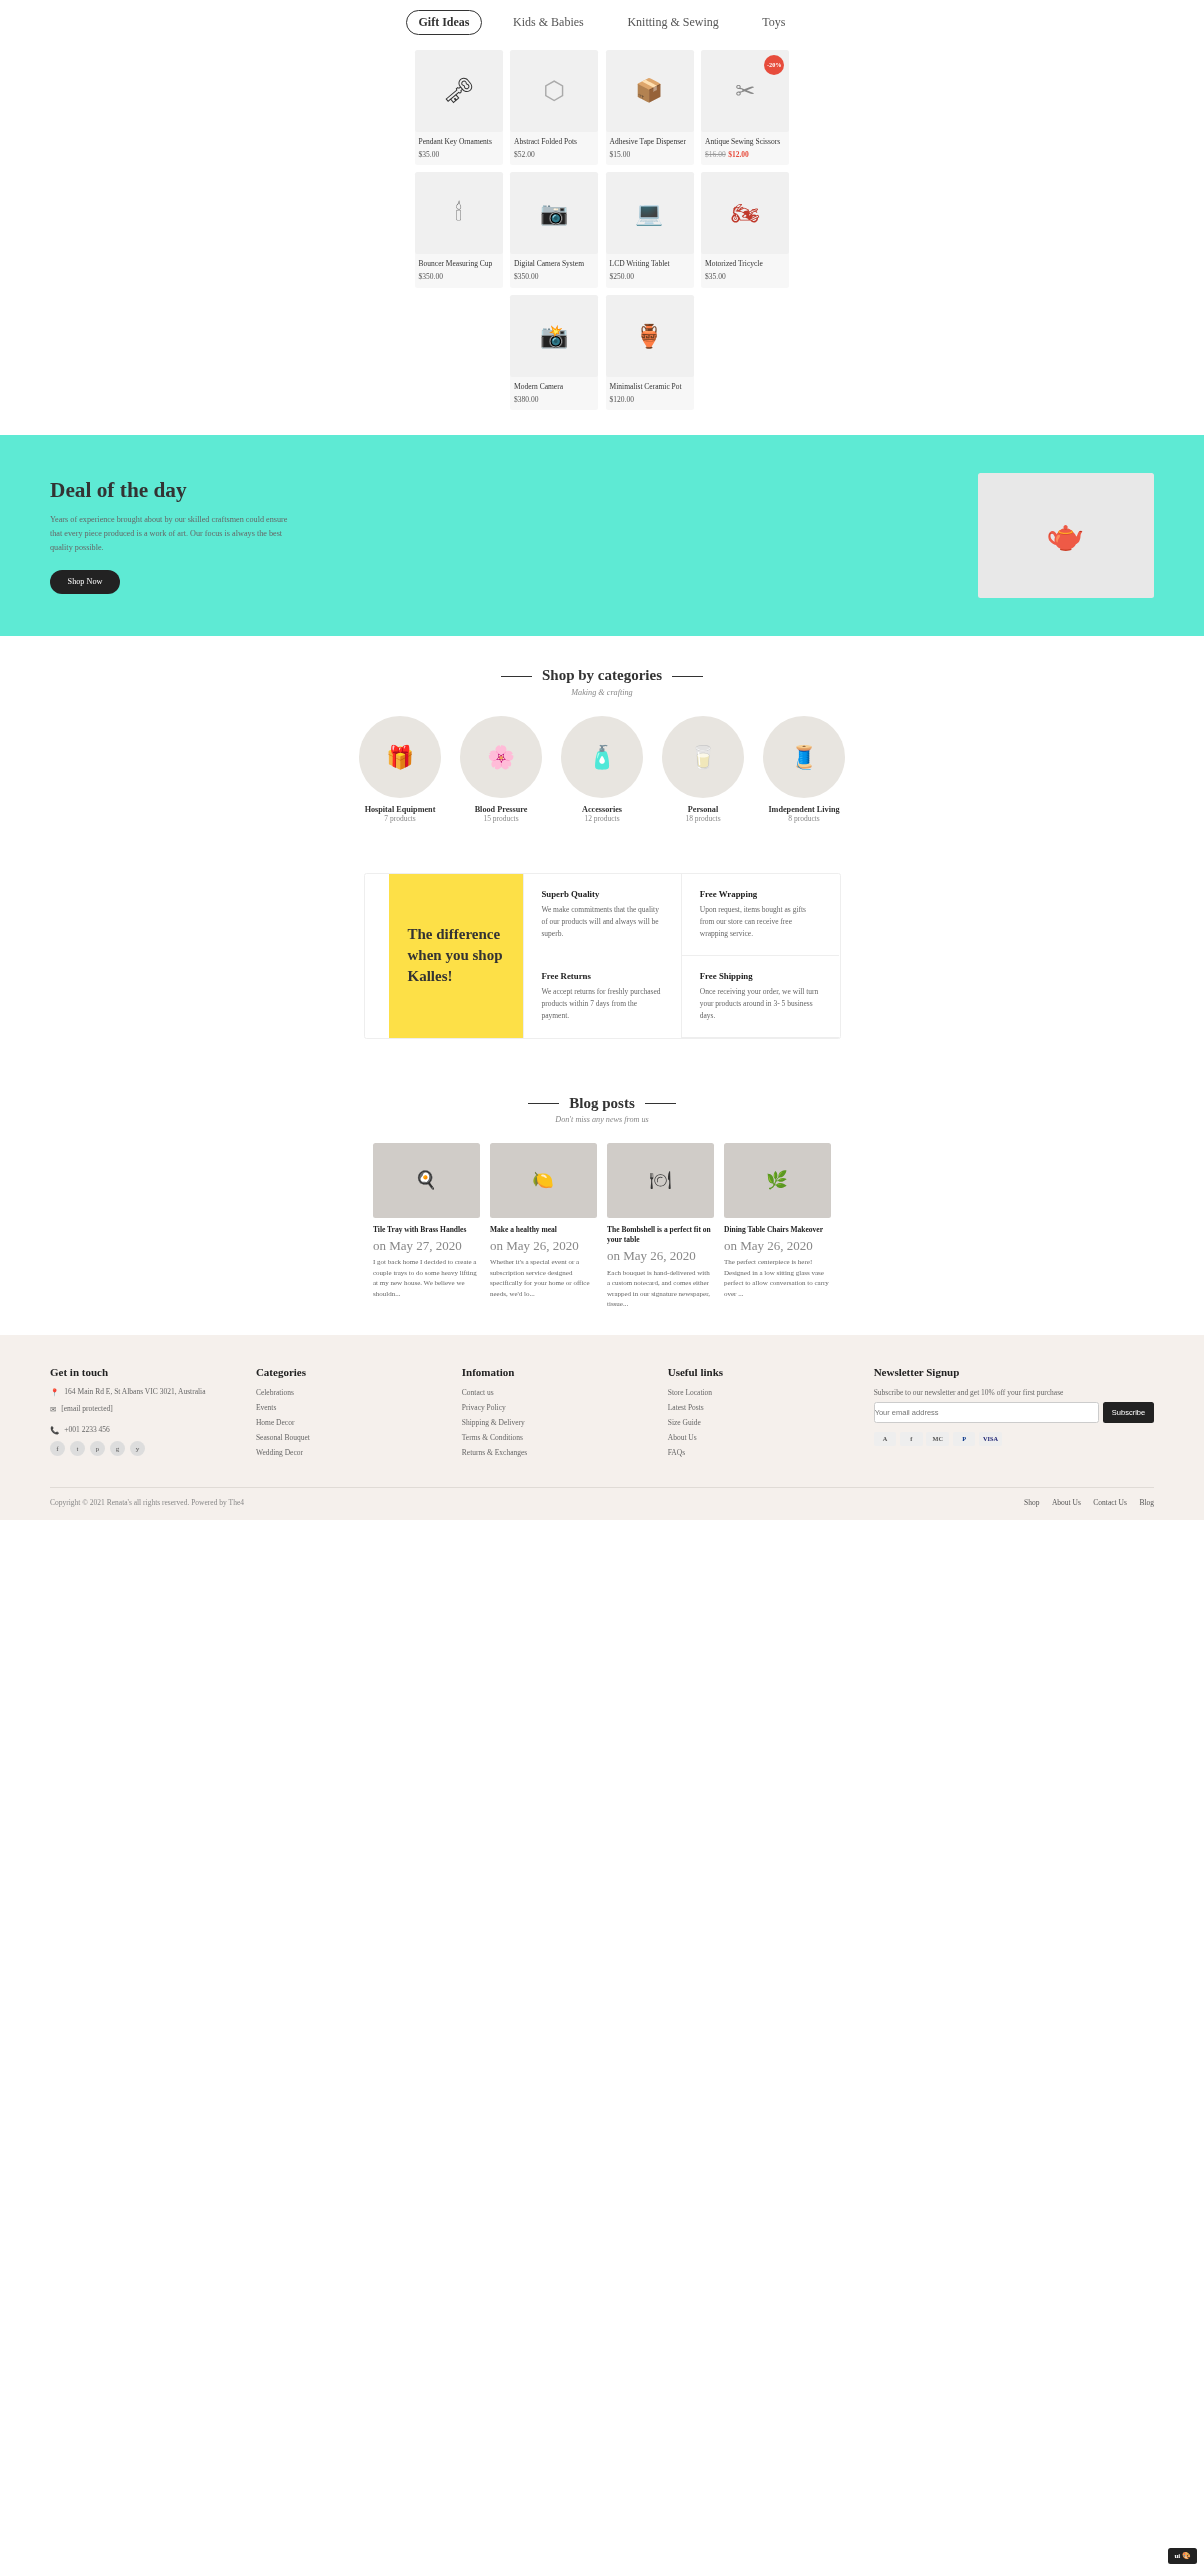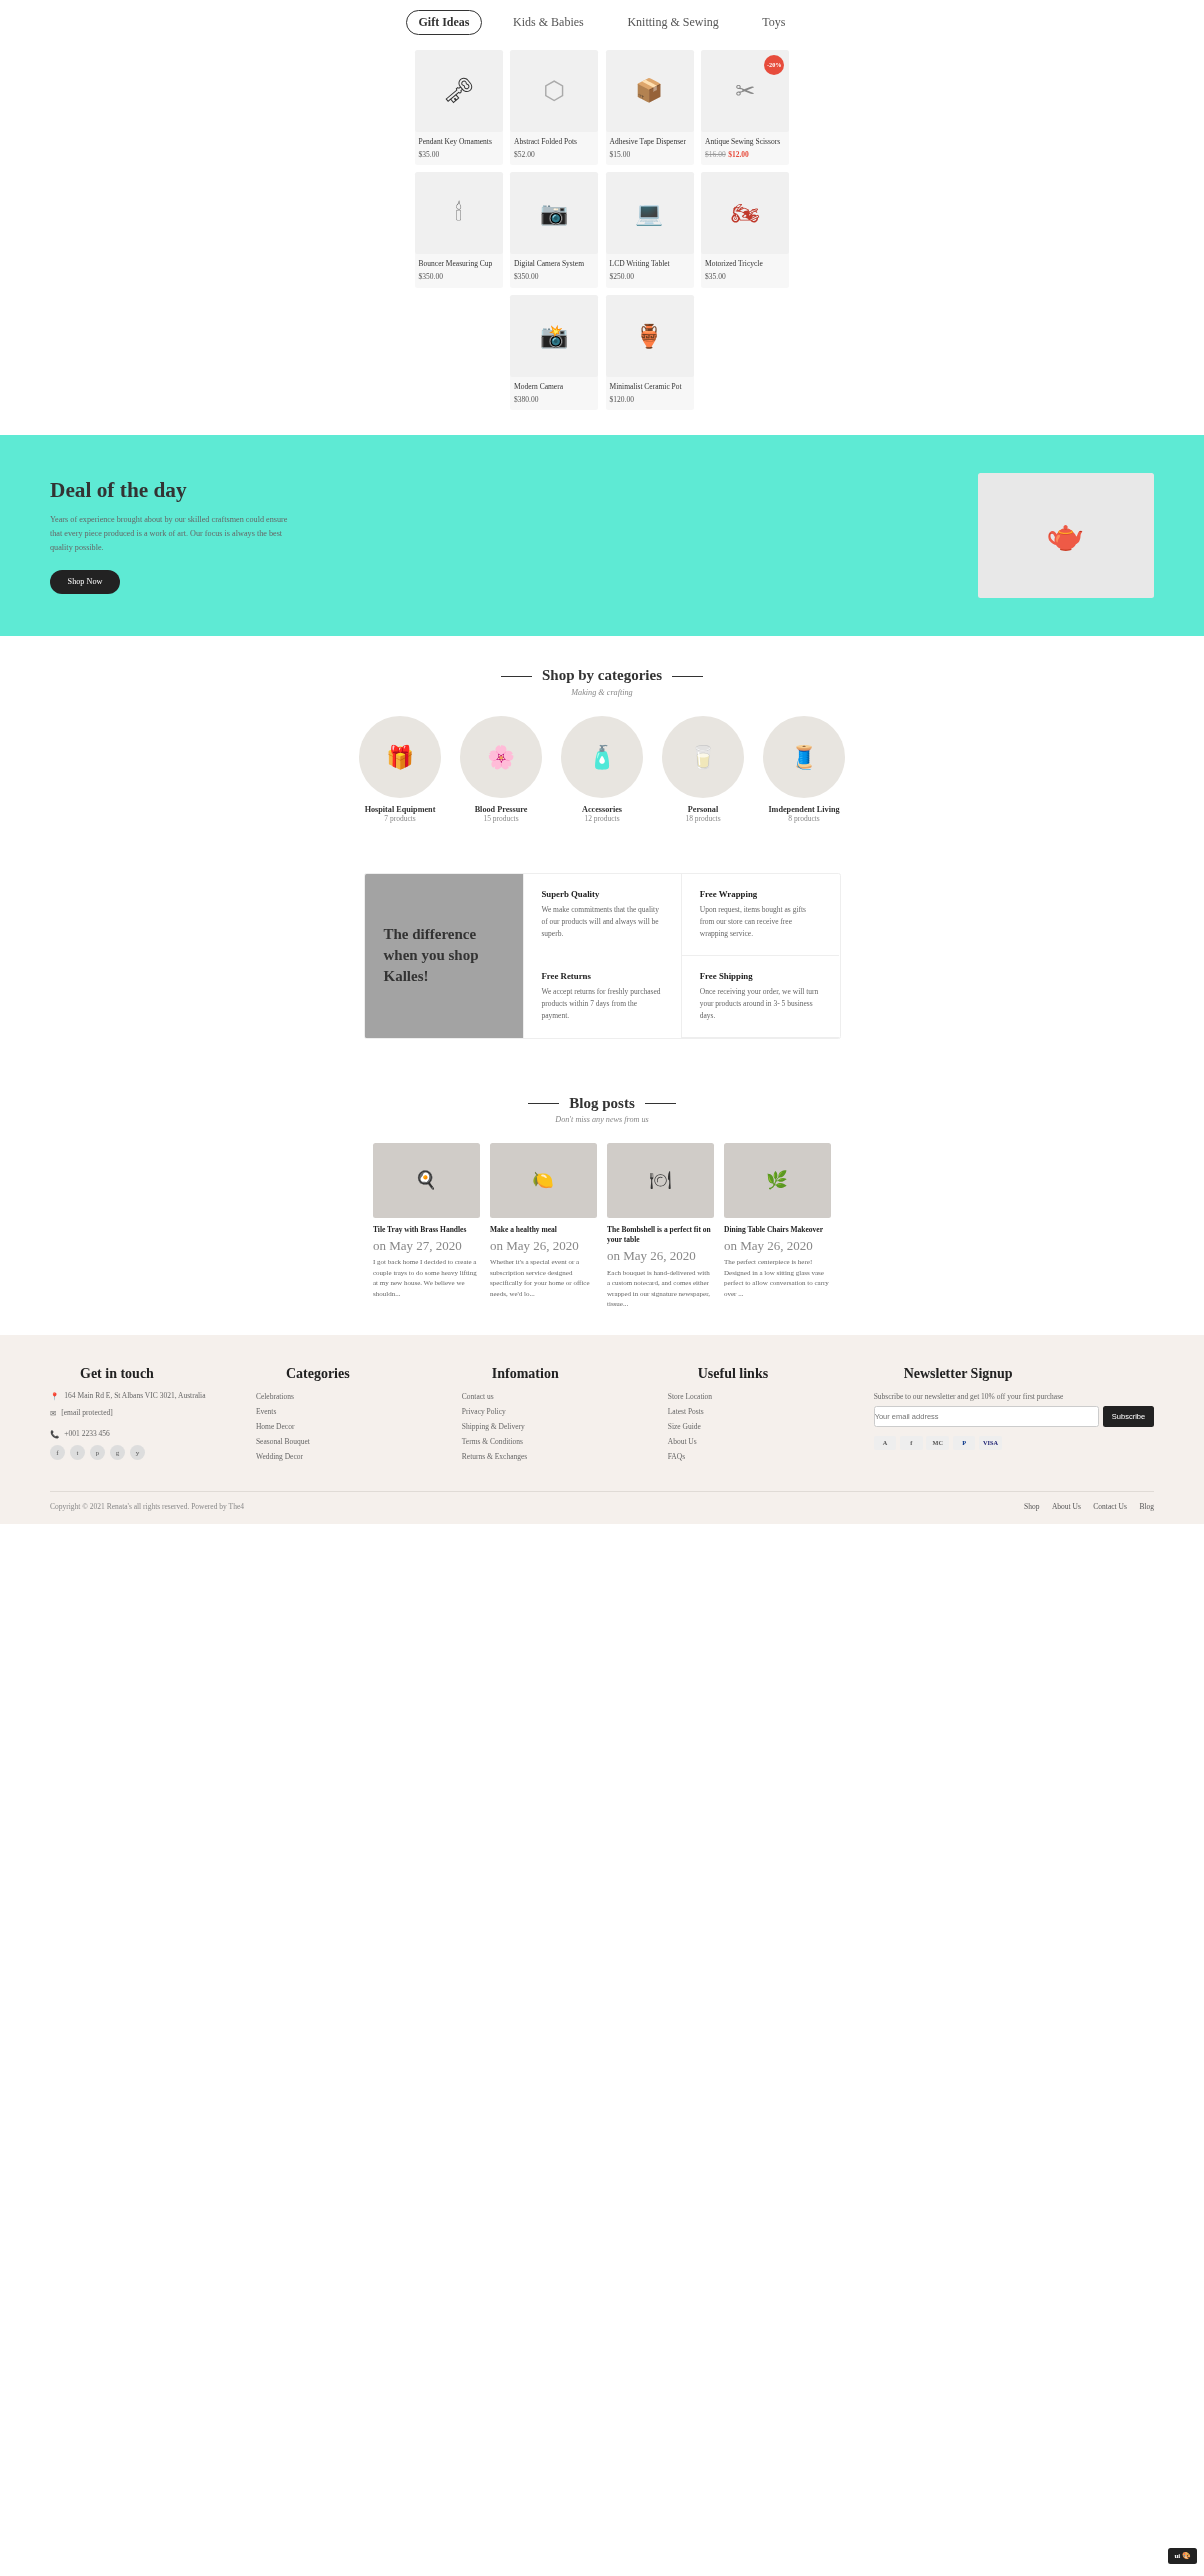--- a/index.html
+++ b/index.html
@@ -42,21 +42,21 @@
     .categories-section h2::before, .categories-section h2::after { content: ''; display: inline-block; width: 31px; height: 0.6px; background: #333; }
     .categories-section .subtitle { color: #888; font-size: 8.2px; margin-top: 3.8px; font-style: italic; }
     .category-circles { display: flex; justify-content: center; gap: 19px; margin-top: 19px; flex-wrap: wrap; }
     .category-circle { text-align: center; }
     .circle-img { width: 82px; height: 82px; border-radius: 50%; background: #e8e5e0; display: flex; align-items: center; justify-content: center; margin: 0 auto 6.3px; font-size: 22.6px; }
     .category-circle .cat-name { font-size: 8.2px; font-weight: 600; color: #333; }
     .category-circle .cat-count { font-size: 7.5px; color: #888; }
 
     
     .difference-section { border: 0.6px solid #eee; margin: 25px auto; max-width: 477px; display: grid; grid-template-columns: 1fr 1fr 1fr; border-radius: 2.5px; overflow: hidden; }
-    .diff-left { padding: 25px 19px; background: #a3a3a3; grid-row: span 2; display: flex; align-items: center; }
+    .diff-left { padding: 25px 19px; background: #fde047; grid-row: span 2; display: flex; align-items: center; margin-left: 24px; }
     .diff-left h2 { font-size: 15px; font-weight: 700; line-height: 1.4; }
     .diff-item { padding: 15px 17.6px; border-left: 0.6px solid #eee; border-bottom: 0.6px solid #eee; }
     .diff-item:nth-child(even) { border-bottom: none; }
     .diff-item h4 { font-size: 8.8px; font-weight: 700; margin-bottom: 5px; color: #222; }
     .diff-item p { font-size: 7.5px; color: #666; line-height: 1.6; }
 
     
     .blog-section { text-align: center; padding: 31px 12.5px 25px; }
     .blog-section h2 { font-size: 15px; display: flex; align-items: center; justify-content: center; gap: 10px; }
     .blog-section h2::before, .blog-section h2::after { content: ''; display: inline-block; width: 31px; height: 0.6px; background: #333; }
@@ -64,21 +64,21 @@
     .blog-grid { display: flex; justify-content: center; gap: 10px; margin-top: 19px; max-width: 477px; margin-left: auto; margin-right: auto; }
     .blog-card { width: 107px; text-align: left; }
     .blog-img { width: 100%; height: 75px; background: #d0ccc8; border-radius: 2.5px; margin-bottom: 6.3px; display: flex; align-items: center; justify-content: center; font-size: 17.6px; }
     .blog-card .blog-title { font-size: 7.5px; font-weight: 700; color: #222; line-height: 1.4; margin-bottom: 2.5px; }
     .blog-card .blog-date { font-size: 13px; color: #888; margin-bottom: 3.8px; }
     .blog-card .blog-excerpt { font-size: 7px; color: #666; line-height: 1.5; }
 
     
     .footer { background: #f5f0ec; padding: 31px 50px 12.5px; }
     .footer-top { display: grid; grid-template-columns: 1fr 1fr 1fr 1fr 1.5fr; gap: 19px; margin-bottom: 25px; }
-    .footer-col h4 { font-size: 14px; font-weight: 700; margin-bottom: 8.8px; color: #222; margin-left: 30px; }
+    .footer-col h4 { font-size: 11px; font-weight: 700; margin-bottom: 8.8px; color: #222; }
     .footer-col p, .footer-col a { font-size: 7.5px; color: #666; display: block; text-decoration: none; margin-bottom: 3.8px; line-height: 1.5; }
     .footer-contact-item { display: flex; align-items: flex-start; gap: 5px; margin-bottom: 6.3px; font-size: 7.5px; color: #666; }
     .contact-icon { font-size: 7.5px; margin-top: 1.3px; }
     .newsletter-text { font-size: 7.5px; color: #666; margin-bottom: 7.5px; line-height: 1.5; }
     .newsletter-form { display: flex; gap: 3.8px; margin-bottom: 8.8px; }
     .newsletter-input { flex: 1; padding: 5px 0; border: 0.6px solid #ccc; border-radius: 2.5px; font-size: 7.5px; background: #fff; }
     .subscribe-btn { background: #222; color: #fff; border: none; padding: 5px 8.8px; border-radius: 2.5px; font-size: 7.5px; cursor: pointer; white-space: nowrap; }
     .payment-icons { display: flex; gap: 3.8px; }
     .payment-icon { width: 22.6px; height: 14px; background: #eee; border-radius: 1.9px; display: flex; align-items: center; justify-content: center; font-size: 6.3px; font-weight: 700; color: #555; }
     .footer-bottom { border-top: 0.6px solid #e0dbd6; padding-top: 10px; display: flex; justify-content: space-between; align-items: center; }

